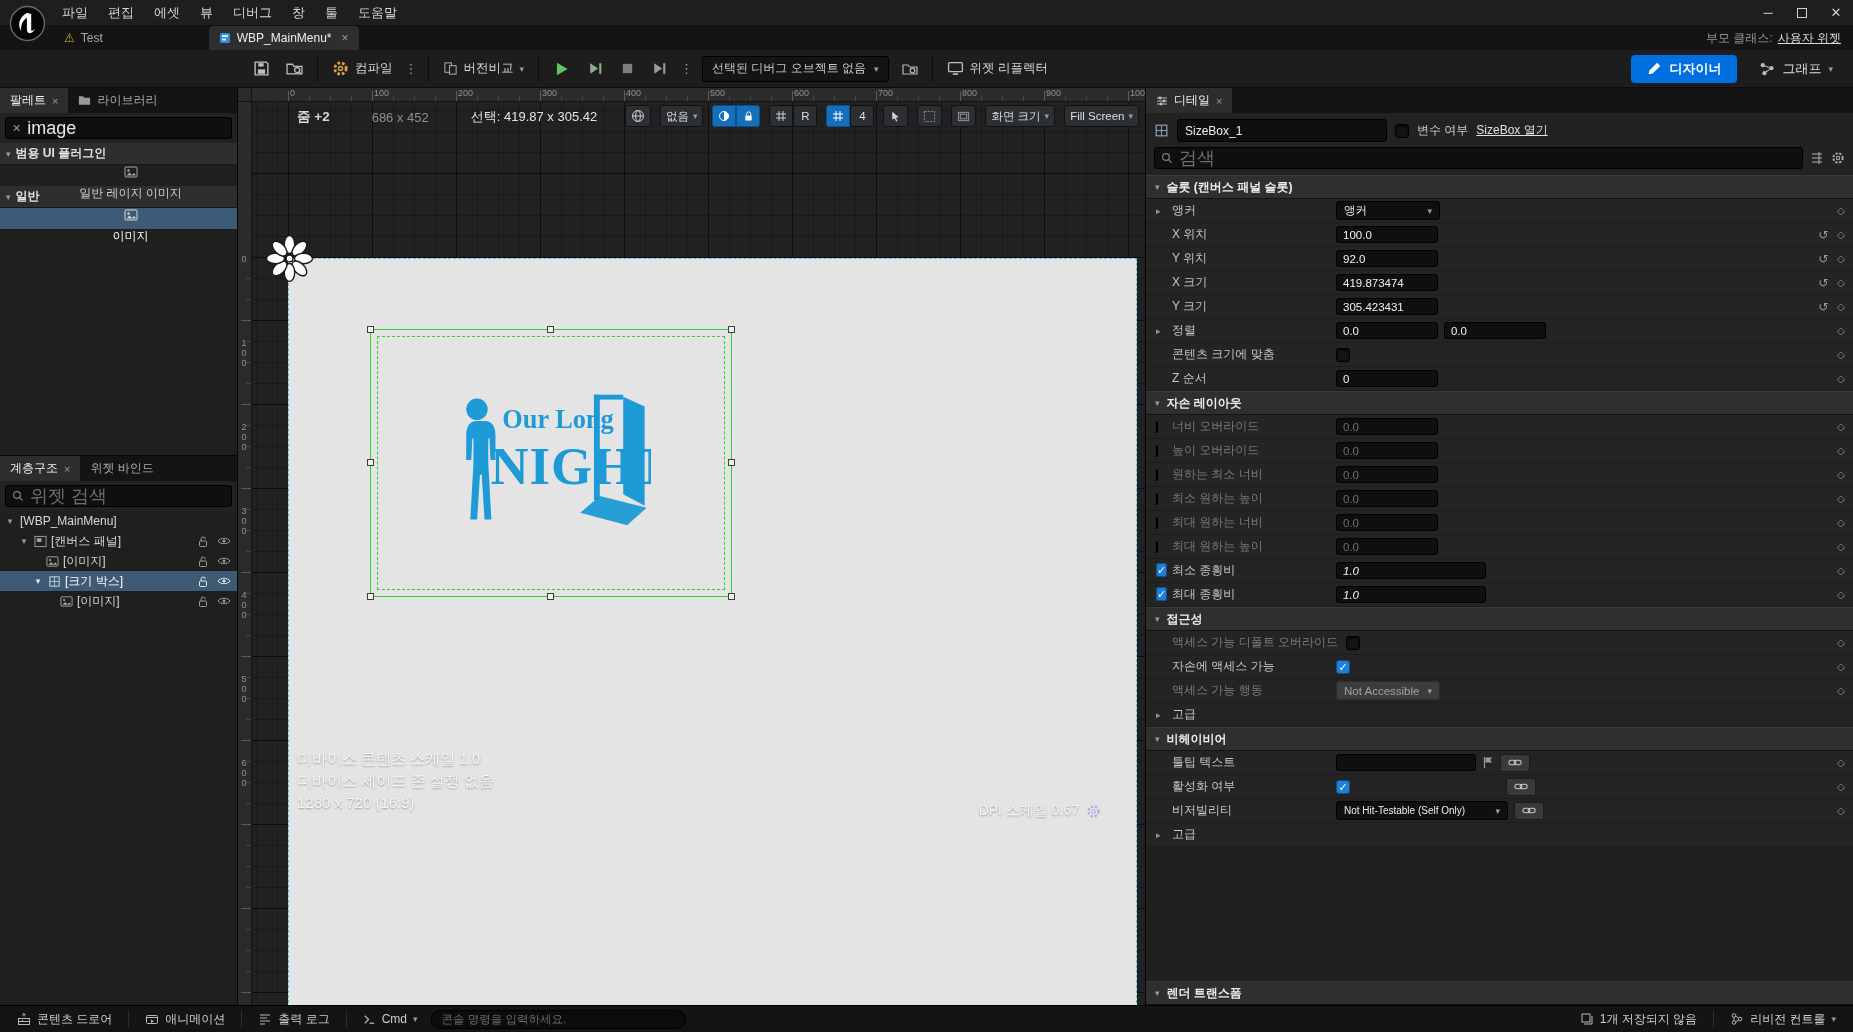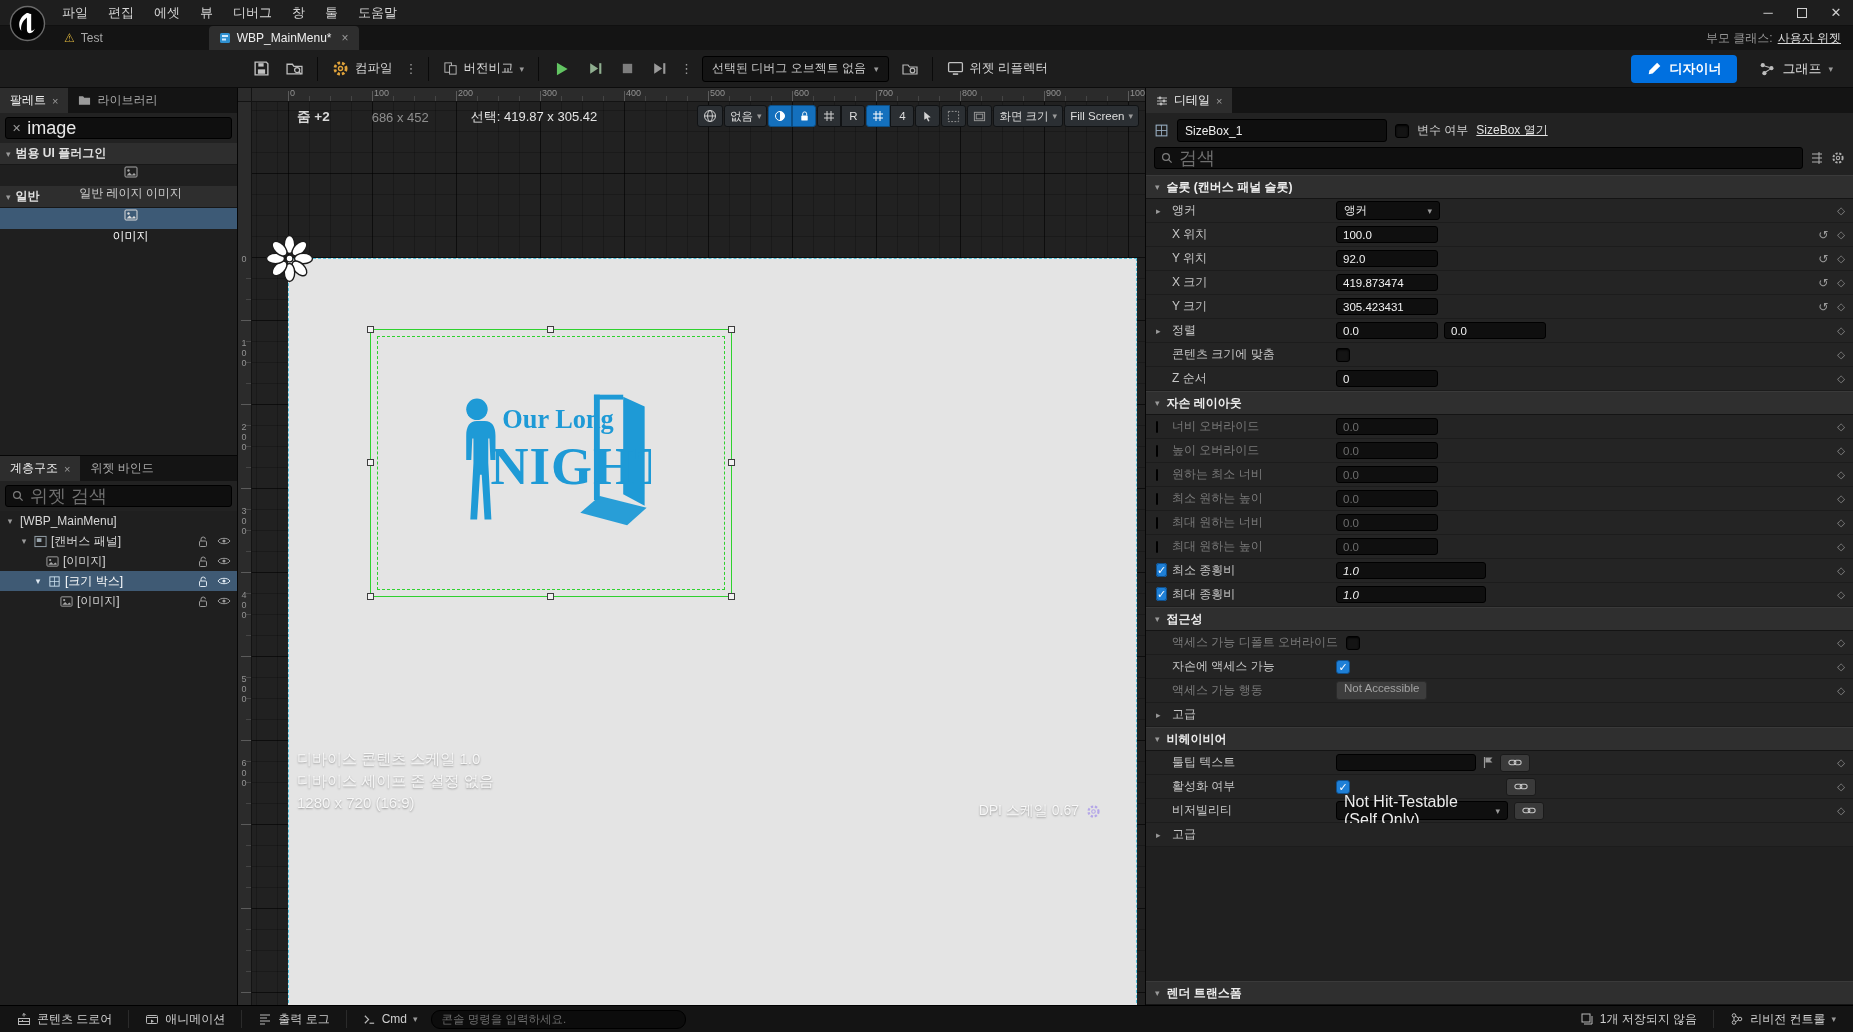--- a/index.html
+++ b/index.html
@@ -73,21 +73,21 @@
     background-image:
       repeating-linear-gradient(90deg, rgba(0,0,0,.5) 0 1px, transparent 1px 84px),
       repeating-linear-gradient(0deg, rgba(0,0,0,.5) 0 1px, transparent 1px 84px),
       repeating-linear-gradient(90deg, rgba(0,0,0,.22) 0 1px, transparent 1px 21px),
       repeating-linear-gradient(0deg, rgba(0,0,0,.22) 0 1px, transparent 1px 21px);
     background-position:36px 156px; }
   .vp-info { position:absolute; left:59px; top:20px; display:flex; gap:42px; align-items:center; z-index:6; }
   .vp-zoom { color:#d9d9d9; font-size:13.5px; font-weight:bold; }
   .vp-size { color:#8f8f8f; font-size:13px; }
   .vp-sel  { color:#e4e4e4; font-size:13px; }
-  .vp-controls { position:absolute; right:6px; top:17px; display:flex; gap:1px; align-items:center; z-index:6; }
+  .vp-controls { position:absolute; right:6px; top:17px; display:flex; gap:9px; align-items:center; z-index:6; }
   .vpbtn { height:22px; min-width:24px; background:#2b2f33; border:1px solid #101214; border-radius:3px; display:flex; align-items:center; justify-content:center; gap:4px; color:#dedede; font-size:11.5px; padding:0 5px; }
   .vpbtn.blue { background:#1470bd; border-color:#0c4e85; color:#fff; }
   .vpgroup { display:flex; }
   .vpgroup .vpbtn { border-radius:0; }
   .vpgroup .vpbtn:first-child { border-radius:3px 0 0 3px; }
   .vpgroup .vpbtn:last-child { border-radius:0 3px 3px 0; }
   .canvas { position:absolute; left:50px; top:170px; width:849px; height:760px; background:#e4e4e4; border:1px dashed rgba(64,191,220,.9); }
   .anchor-flower { position:absolute; left:-24px; top:-25px; width:49px; height:49px; z-index:7; }
   .sel-outer { position:absolute; left:81px; top:70px; width:362px; height:268px; border:1px solid #2fd12f; }
   .sel-inner { position:absolute; inset:6px; border:1px dashed #2fd12f; }
@@ -112,21 +112,21 @@
   .drow { height:24px; flex:none; display:flex; align-items:center; background:#242424; border-bottom:1px solid #1c1c1c; padding:0 8px 0 10px; font-size:12px; color:#c6c6c6; }
   .drow .exp { width:16px; flex:none; color:#9a9a9a; font-size:9px; }
   .drow .lbl { min-width:156px; margin-right:8px; white-space:nowrap; }
   .drow .lbl.dim { color:#7a7a7a; }
   .drow .val { display:flex; align-items:center; gap:6px; }
   .drow .tail { margin-left:auto; display:flex; align-items:center; gap:9px; color:#8a8a8a; }
   .numbox { width:102px; height:17px; background:#0f0f0f; border:1px solid #000; border-radius:3px; color:#f2f2f2; font-size:11.5px; line-height:16px; padding:0 6px; overflow:hidden; }
   .numbox.dim { color:#6d6d6d; }
   .numbox.wide { width:150px;font-style:italic; }
   .ddown { height:19px; background:#0f0f0f; border:1px solid #000; border-radius:3px; color:#ececec; font-size:11.5px; display:flex; align-items:center; gap:8px; padding:0 7px; }
-  .ddown.gray { background:#3d3d3d; border-color:#2b2b2b; color:#a2a2a2;flex-direction:column; }
+  .ddown.gray { background:#3d3d3d; border-color:#2b2b2b; color:#a2a2a2; }
   .chk { width:14px; height:14px; flex:none; background:#141414; border:1px solid #000; border-radius:3px; box-shadow:inset 0 1px 2px #000; }
   .chk.on { background:#1e7fd6; border-color:#0e4f8c; color:#fff; font-size:11px; line-height:13px; text-align:center; box-shadow:none; }
   .bindbtn { width:30px; height:18px; background:#3a3a3a; border:1px solid #1a1a1a; border-radius:3px; display:flex; align-items:center; justify-content:center; }
   .dia { font-size:10px; color:#8e8e8e; }
   .rst { font-size:12px; color:#9c9c9c; }
   .spacer-grow { flex:1; }
 
   
   .statusbar { position:absolute; left:0; right:0; bottom:0; height:27px; background:#141414; border-top:1px solid #000; display:flex; align-items:center; padding:0 8px; gap:4px; font-size:12px; color:#cfcfcf; }
   .sbtn { height:22px; display:flex; align-items:center; gap:6px; padding:0 9px; border-radius:3px; }
@@ -978,21 +978,21 @@
         </span>
         <span class="tail">
             <span class="dia">◇</span>
           </span>
       </div>
       <div class="drow">
         <span class="exp"></span>
         <span class="lbl">비저빌리티</span>
         <span class="val">
           <span class="ddown" style="width:172px; justify-content:space-between;">
-            <span style="font-size:16px;">Not Hit-Testable (Self Only)</span>
+            <span style="font-size:10px;">Not Hit-Testable (Self Only)</span>
             <span class="chev">▾</span>
           </span>
           <span class="bindbtn">
             <svg width="14" height="9" viewBox="0 0 16 10">
                 <rect x="1" y="2.5" width="8" height="5" rx="2.5" fill="none" stroke="#c8c8c8" stroke-width="1.2"></rect>
                 <rect x="7" y="2.5" width="8" height="5" rx="2.5" fill="none" stroke="#c8c8c8" stroke-width="1.2"></rect>
               </svg>
           </span>
         </span>
         <span class="tail">

